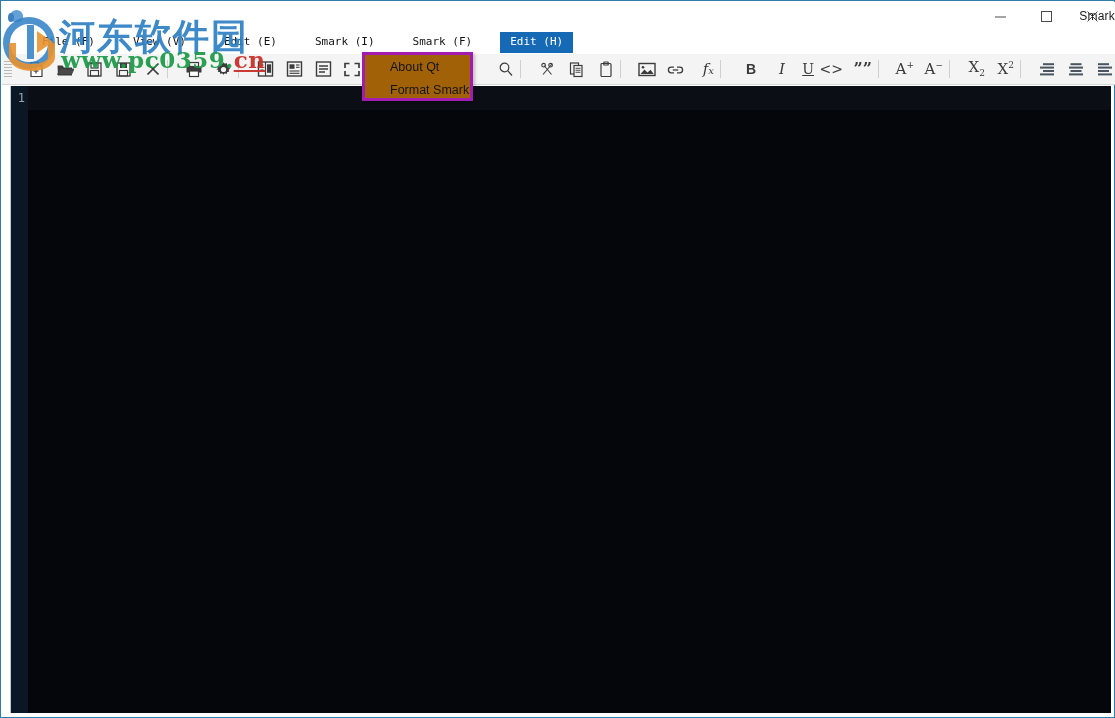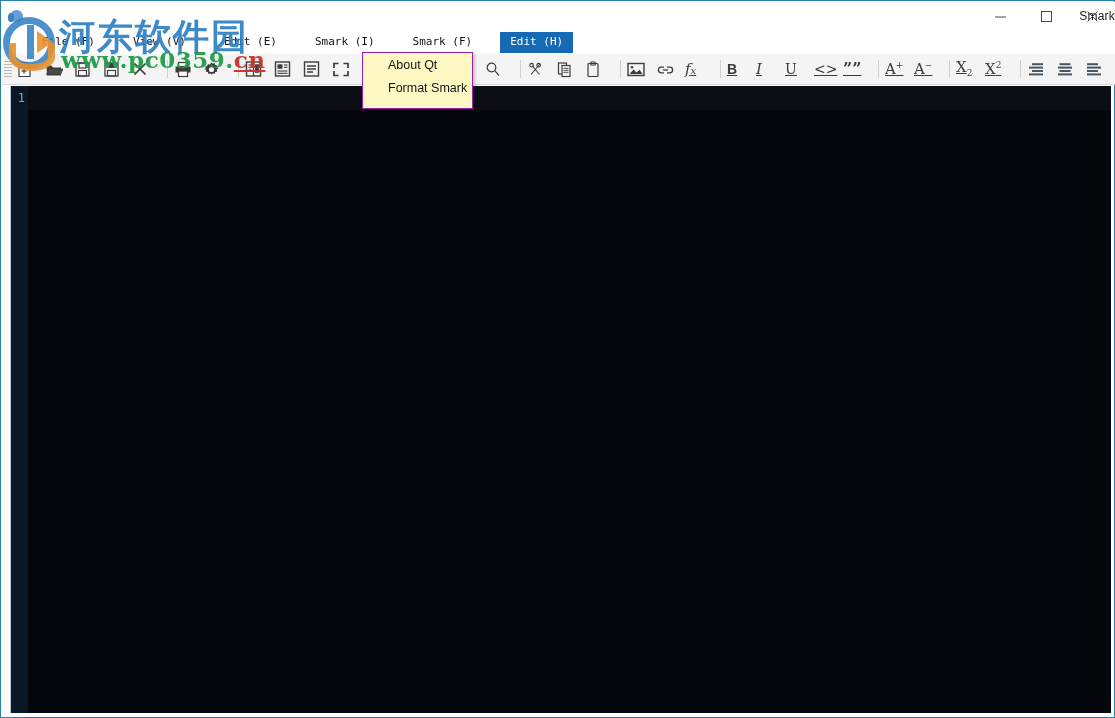--- a/index.html
+++ b/index.html
@@ -65,23 +65,23 @@
     margin-right:18px;
     text-align:center;
   }
   .menu-item.first{margin-left:0px;}
   .menu-item.active{
     background:#1669b5;color:#ffffff;
   }
 
   
   .dropdown{
-    position:absolute;left:361px;top:51px;width:111px;height:57px;
-    background:#fef9c3;
-    border:1px solid #a21caf;
+    position:absolute;left:361px;top:51px;width:111px;height:49px;
+    background:#a16207;
+    border:3px solid #a21caf;
     box-sizing:border-box;
     z-index:60;
     box-shadow:2px 2px 3px rgba(0,0,0,.22);
   }
   .dd-item{
     height:23px;line-height:23px;
     padding-left:25px;
     font-size:12.5px;color:#141414;
     font-family:"Liberation Sans", sans-serif;
     white-space:nowrap;
@@ -97,24 +97,23 @@
     box-sizing:border-box;
   }
   .tb-handle{
     width:10px;height:22px;margin-left:2px;margin-right:2px;
     display:flex;flex-direction:column;justify-content:center;gap:2px;
     flex:0 0 auto;
   }
   .tb-handle i{display:block;height:1px;background:#b8b8b8;width:8px;}
   .tb-btn{
     width:29px;height:26px;
-    display:flex;align-items:center;justify-content:flex-start;
+    display:flex;align-items:center;justify-content:flex-end;
     flex:0 0 auto;
     color:#3c3c3c;
-    text-decoration:underline;
   }
   .tb-btn svg{display:block;}
   .tb-sep{
     width:1px;height:18px;background:#cfcfcf;
     margin:0 6px;flex:0 0 auto;
   }
   .tb-txt{
     font-family:"DejaVu Serif","Liberation Serif",serif;
     font-size:14px;color:#3a3a3a;line-height:1;
   }

